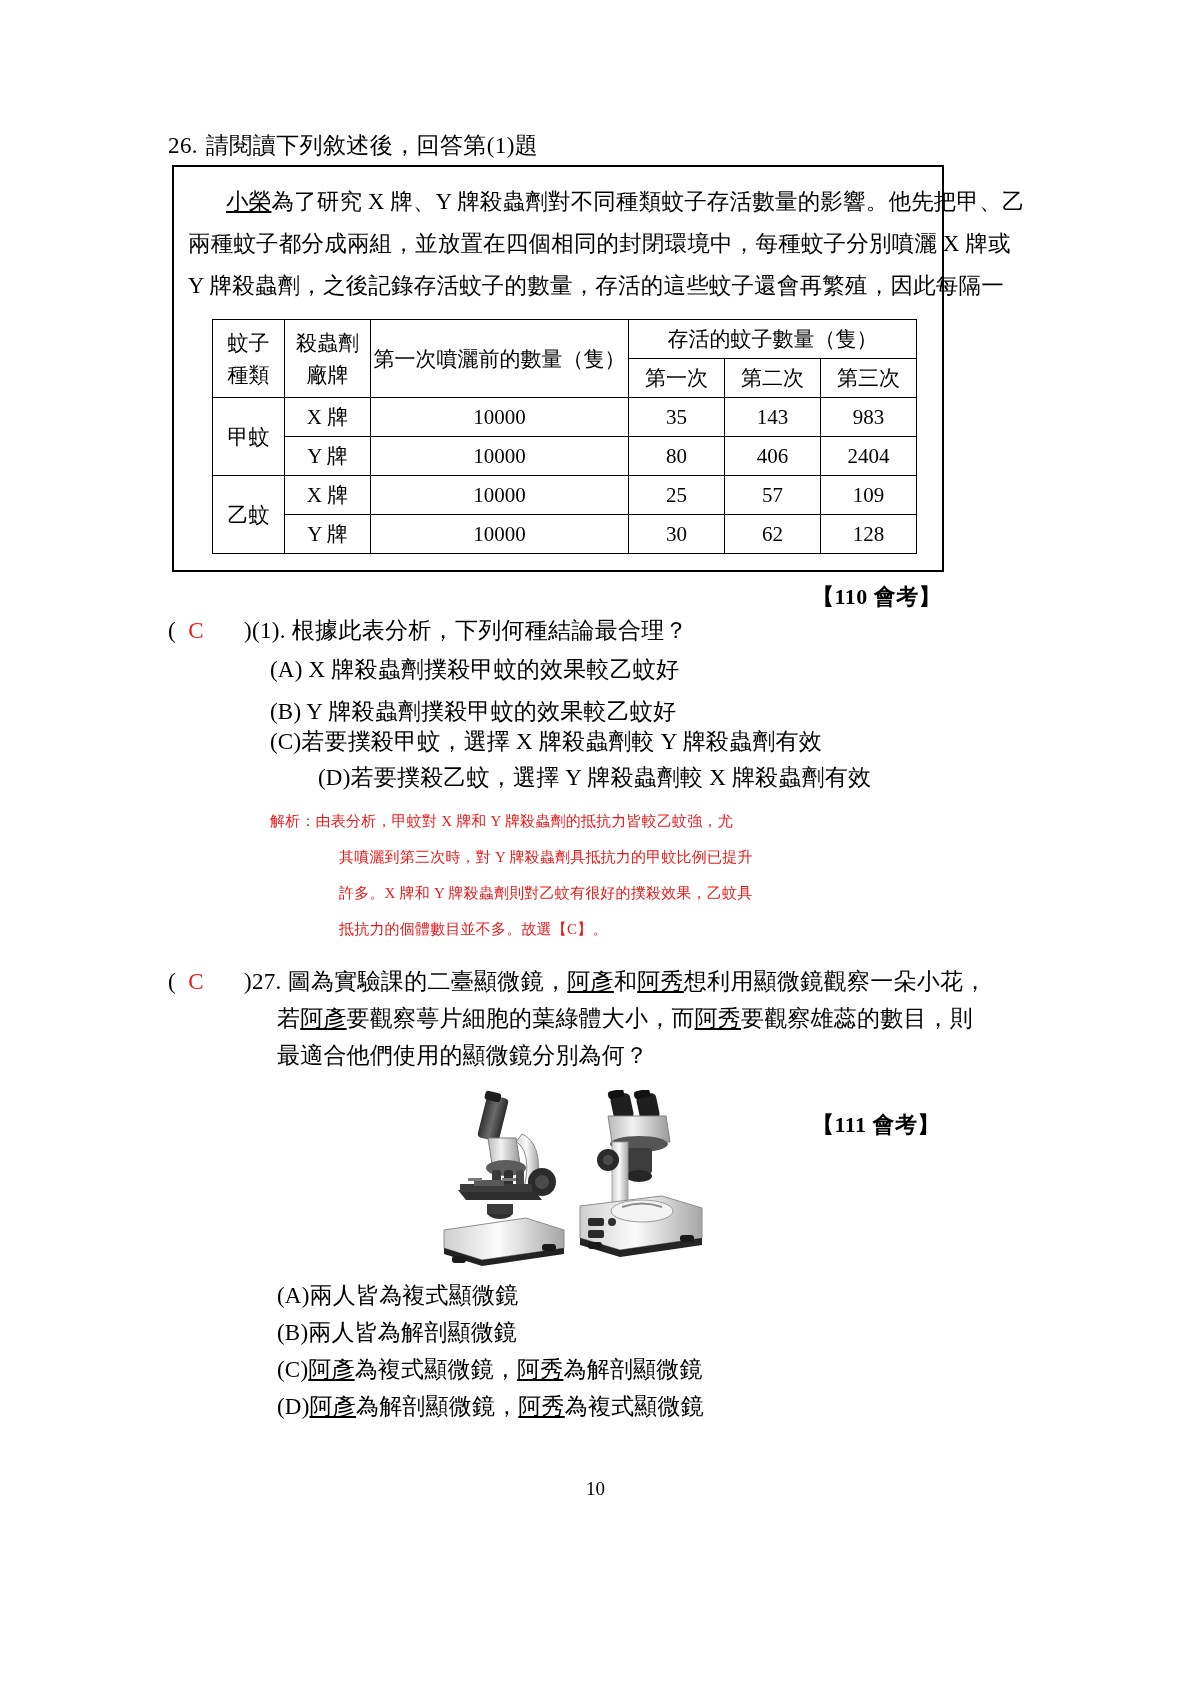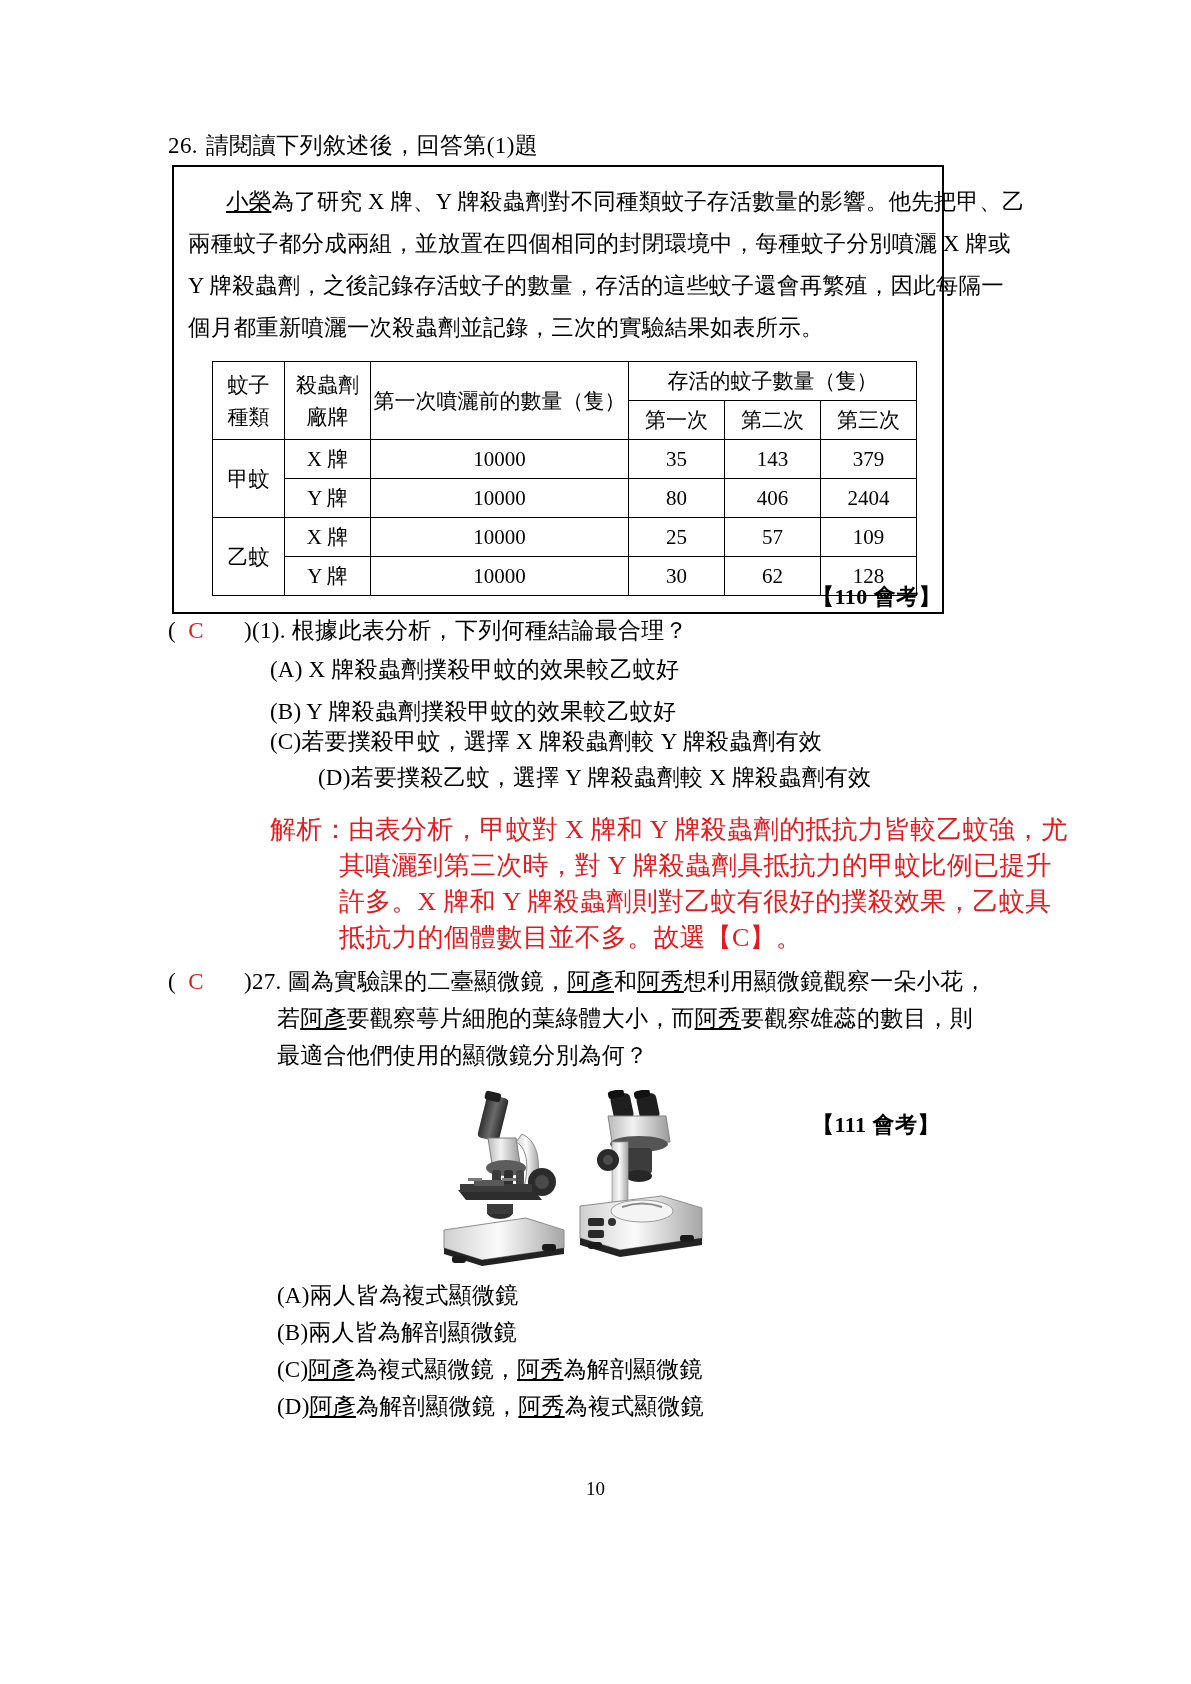--- a/index.html
+++ b/index.html
@@ -101,21 +101,21 @@
     font-family: "Liberation Serif", serif;
   }
   .opt {
     position: absolute;
     font-size: 23px;
     white-space: nowrap;
     letter-spacing: 0.2px;
   }
   .exp {
     position: absolute;
-    font-size: 26px;
+    font-size: 15px;
     color: #e8191b;
     white-space: nowrap;
     letter-spacing: 0.2px;
   }
 
   
   .fig {
     position: absolute;
     left: 430px;
     top: 1090px;
@@ -140,21 +140,20 @@
   <div class="q26-head">
     <span class="q26-num">26.</span><span>請閱讀下列敘述後，回答第(1)題</span>
   </div>
 
   <div class="passage-box">
     <div class="passage-line">
       <span class="indent"></span><span class="uline">小榮</span><span>為了研究 X 牌、Y 牌殺蟲劑對不同種類蚊子存活數量的影響。他先把甲、乙</span>
     </div>
     <div class="passage-line">兩種蚊子都分成兩組，並放置在四個相同的封閉環境中，每種蚊子分別噴灑 X 牌或</div>
     <div class="passage-line">Y 牌殺蟲劑，之後記錄存活蚊子的數量，存活的這些蚊子還會再繁殖，因此每隔一</div>
-    <div class="passage-line">個月都重新噴灑一次殺蟲劑並記錄，三次的實驗結果如表所示。</div>
 
     <table class="data">
       <colgroup>
         <col class="c-type">
           <col class="c-brand">
           <col class="c-init">
         <col class="c-s">
           <col class="c-s">
           <col class="c-s">
       </colgroup>
@@ -176,21 +175,21 @@
           <td>第二次</td>
           <td>第三次</td>
         </tr>
 
         <tr>
           <td rowspan="2">甲蚊</td>
           <td>X 牌</td>
           <td>10000</td>
           <td>35</td>
           <td>143</td>
-          <td>379</td>
+          <td>983</td>
         </tr>
         <tr>
           <td>Y 牌</td>
           <td>10000</td>
           <td>80</td>
           <td>406</td>
           <td>2404</td>
         </tr>
         <tr>
           <td rowspan="2">乙蚊</td>

